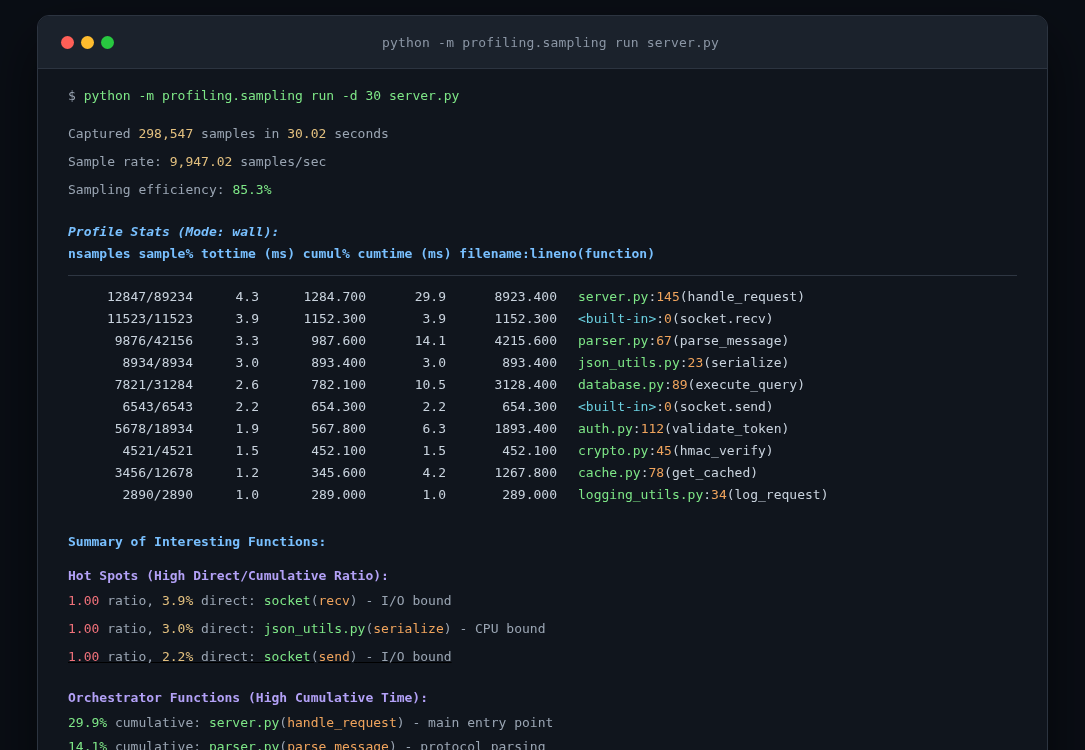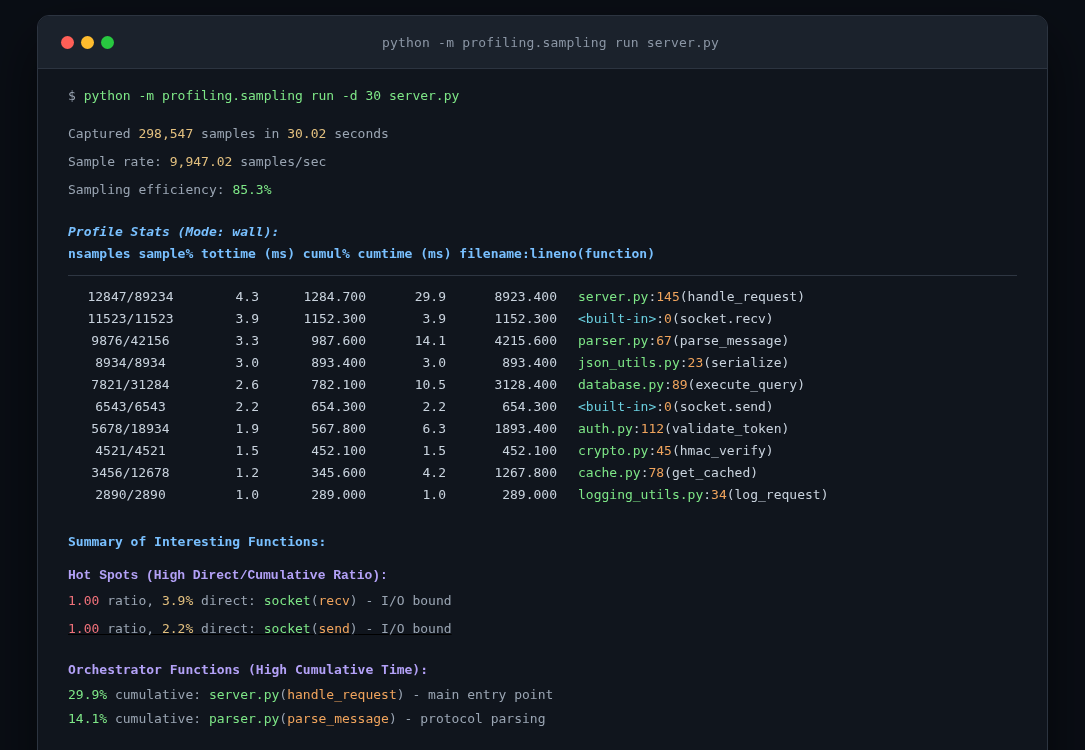--- a/index.html
+++ b/index.html
@@ -51,21 +51,21 @@
     font-size: 13px;
     line-height: 22px;
   }
   .line, .trow { white-space: pre; }
   .line.bold { font-weight: bold; }
 
   .rule { height: 1px; background: var(--rule, #2e3642); margin: 10px 0; }
 
   .trow { display: flex; }
   .col { display: inline-block; text-align: right; }
-  .col-ns { width: 125px; text-align: center; }
+  .col-ns { width: 125px; }
   .col-sp { width: 66px; }
   .col-tt { width: 107px; }
   .col-cu { width: 80px; }
   .col-ct { width: 111px; }
   .col-loc { margin-left: 21px; text-align: left; }
 
   .c-fg  { color: var(--fg,  #c9d3de); }
   .c-mut { color: var(--mut, #9aa5b3); }
   .c-grn { color: var(--grn, #7ee787); }
   .c-yel { color: var(--yel, #e3c07f); }
@@ -100,21 +100,22 @@
         <div class="trow"><span class="c-fg col col-ns">11523/11523</span><span class="c-fg col col-sp">3.9</span><span class="c-fg col col-tt">1152.300</span><span class="c-fg col col-cu">3.9</span><span class="c-fg col col-ct">1152.300</span><span class="col-loc"><span class="c-cyn">&lt;built-in&gt;</span><span class="c-fg">:</span><span class="c-org">0</span><span class="c-fg">(</span><span class="c-fg">socket.recv</span><span class="c-fg">)</span></span></div>
         <div class="trow"><span class="c-fg col col-ns">9876/42156</span><span class="c-fg col col-sp">3.3</span><span class="c-fg col col-tt">987.600</span><span class="c-fg col col-cu">14.1</span><span class="c-fg col col-ct">4215.600</span><span class="col-loc"><span class="c-grn">parser.py</span><span class="c-fg">:</span><span class="c-org">67</span><span class="c-fg">(</span><span class="c-fg">parse_message</span><span class="c-fg">)</span></span></div>
         <div class="trow"><span class="c-fg col col-ns">8934/8934</span><span class="c-fg col col-sp">3.0</span><span class="c-fg col col-tt">893.400</span><span class="c-fg col col-cu">3.0</span><span class="c-fg col col-ct">893.400</span><span class="col-loc"><span class="c-grn">json_utils.py</span><span class="c-fg">:</span><span class="c-org">23</span><span class="c-fg">(</span><span class="c-fg">serialize</span><span class="c-fg">)</span></span></div>
         <div class="trow"><span class="c-fg col col-ns">7821/31284</span><span class="c-fg col col-sp">2.6</span><span class="c-fg col col-tt">782.100</span><span class="c-fg col col-cu">10.5</span><span class="c-fg col col-ct">3128.400</span><span class="col-loc"><span class="c-grn">database.py</span><span class="c-fg">:</span><span class="c-org">89</span><span class="c-fg">(</span><span class="c-fg">execute_query</span><span class="c-fg">)</span></span></div>
         <div class="trow"><span class="c-fg col col-ns">6543/6543</span><span class="c-fg col col-sp">2.2</span><span class="c-fg col col-tt">654.300</span><span class="c-fg col col-cu">2.2</span><span class="c-fg col col-ct">654.300</span><span class="col-loc"><span class="c-cyn">&lt;built-in&gt;</span><span class="c-fg">:</span><span class="c-org">0</span><span class="c-fg">(</span><span class="c-fg">socket.send</span><span class="c-fg">)</span></span></div>
         <div class="trow"><span class="c-fg col col-ns">5678/18934</span><span class="c-fg col col-sp">1.9</span><span class="c-fg col col-tt">567.800</span><span class="c-fg col col-cu">6.3</span><span class="c-fg col col-ct">1893.400</span><span class="col-loc"><span class="c-grn">auth.py</span><span class="c-fg">:</span><span class="c-org">112</span><span class="c-fg">(</span><span class="c-fg">validate_token</span><span class="c-fg">)</span></span></div>
         <div class="trow"><span class="c-fg col col-ns">4521/4521</span><span class="c-fg col col-sp">1.5</span><span class="c-fg col col-tt">452.100</span><span class="c-fg col col-cu">1.5</span><span class="c-fg col col-ct">452.100</span><span class="col-loc"><span class="c-grn">crypto.py</span><span class="c-fg">:</span><span class="c-org">45</span><span class="c-fg">(</span><span class="c-fg">hmac_verify</span><span class="c-fg">)</span></span></div>
         <div class="trow"><span class="c-fg col col-ns">3456/12678</span><span class="c-fg col col-sp">1.2</span><span class="c-fg col col-tt">345.600</span><span class="c-fg col col-cu">4.2</span><span class="c-fg col col-ct">1267.800</span><span class="col-loc"><span class="c-grn">cache.py</span><span class="c-fg">:</span><span class="c-org">78</span><span class="c-fg">(</span><span class="c-fg">get_cached</span><span class="c-fg">)</span></span></div>
         <div class="trow"><span class="c-fg col col-ns">2890/2890</span><span class="c-fg col col-sp">1.0</span><span class="c-fg col col-tt">289.000</span><span class="c-fg col col-cu">1.0</span><span class="c-fg col col-ct">289.000</span><span class="col-loc"><span class="c-grn">logging_utils.py</span><span class="c-fg">:</span><span class="c-org">34</span><span class="c-fg">(</span><span class="c-fg">log_request</span><span class="c-fg">)</span></span></div>
         <div class="line bold" style="margin-top: 25px;"><span class="c-blu">Summary of Interesting Functions:</span></div>
-        <div class="line bold" style="margin-top: 12px; font-family: Liberation Mono, monospace;"><span class="c-pur">Hot Spots (High Direct/Cumulative Ratio):</span></div>
+        <div class="line bold" style="margin-top: 12px;"><span class="c-pur">Hot Spots (High Direct/Cumulative Ratio):</span></div>
         <div class="line" style="margin-top: 3px;"><span class="c-red">1.00</span><span class="c-mut"> ratio, </span><span class="c-yel">3.9%</span><span class="c-mut"> direct: </span><span class="c-grn">socket</span><span class="c-mut">(</span><span class="c-org">recv</span><span class="c-mut">)</span><span class="c-mut"> - I/O bound</span></div>
+        <div class="line" style="margin-top: 6px;"><span class="c-red">1.00</span><span class="c-mut"> ratio, </span><span class="c-yel">3.0%</span><span class="c-mut"> direct: </span><span class="c-grn">json_utils.py</span><span class="c-mut">(</span><span class="c-org">serialize</span><span class="c-mut">)</span><span class="c-mut"> - CPU bound</span></div>
         <div class="line" style="margin-top: 6px; text-decoration: underline;"><span class="c-red">1.00</span><span class="c-mut"> ratio, </span><span class="c-yel">2.2%</span><span class="c-mut"> direct: </span><span class="c-grn">socket</span><span class="c-mut">(</span><span class="c-org">send</span><span class="c-mut">)</span><span class="c-mut"> - I/O bound</span></div>
         <div class="line bold" style="margin-top: 19px;"><span class="c-pur">Orchestrator Functions (High Cumulative Time):</span></div>
         <div class="line" style="margin-top: 3px;"><span class="c-grn">29.9%</span><span class="c-mut"> cumulative: </span><span class="c-grn">server.py</span><span class="c-mut">(</span><span class="c-org">handle_request</span><span class="c-mut">)</span><span class="c-mut"> - main entry point</span></div>
         <div class="line" style="margin-top: 2px;"><span class="c-grn">14.1%</span><span class="c-mut"> cumulative: </span><span class="c-grn">parser.py</span><span class="c-mut">(</span><span class="c-org">parse_message</span><span class="c-mut">)</span><span class="c-mut"> - protocol parsing</span></div>
       </div>
   </div>
 </div>
 
 </body></html>

